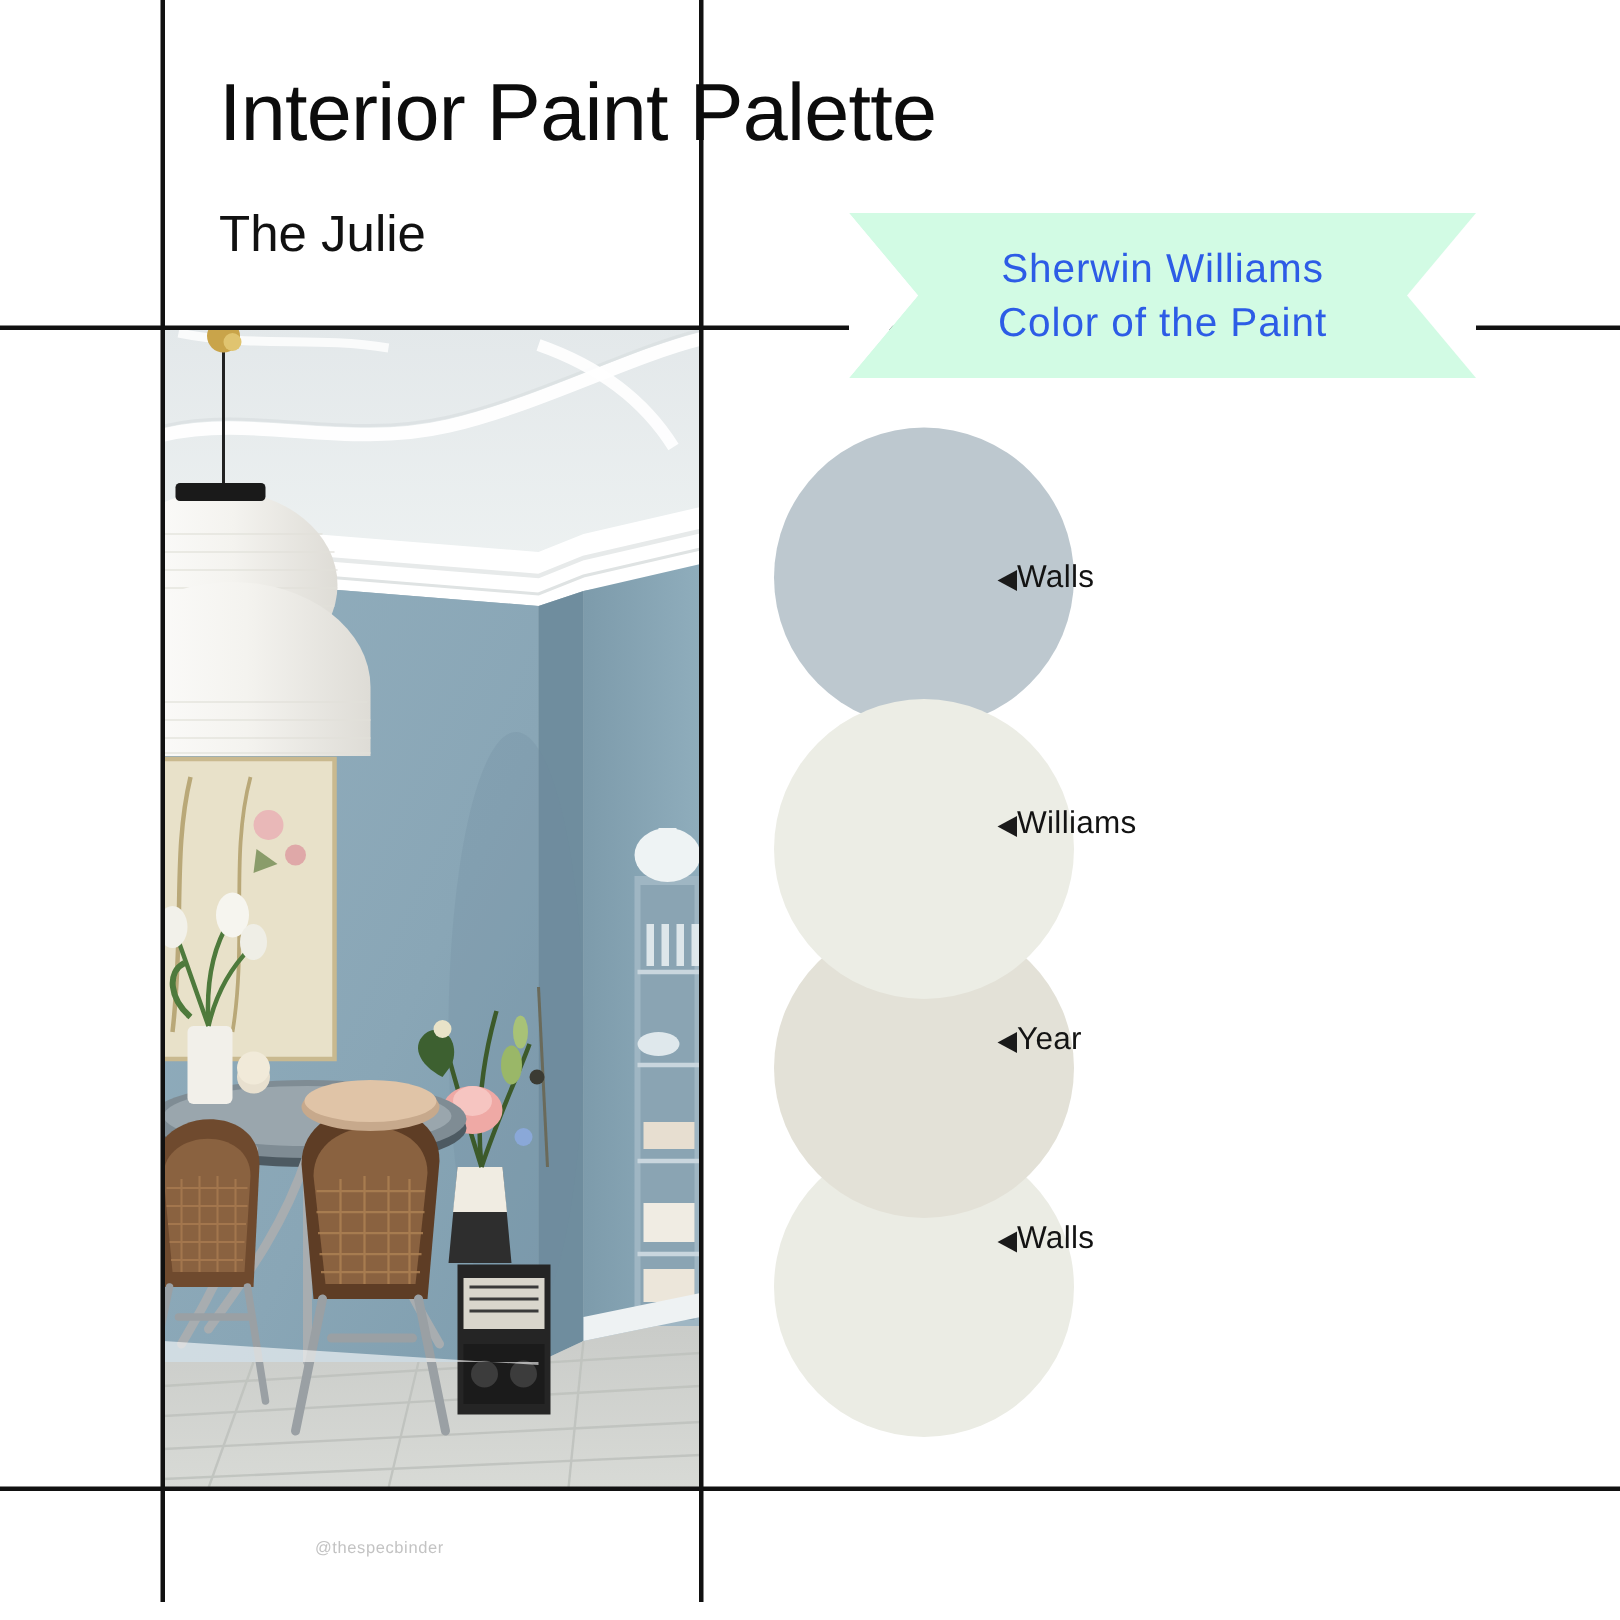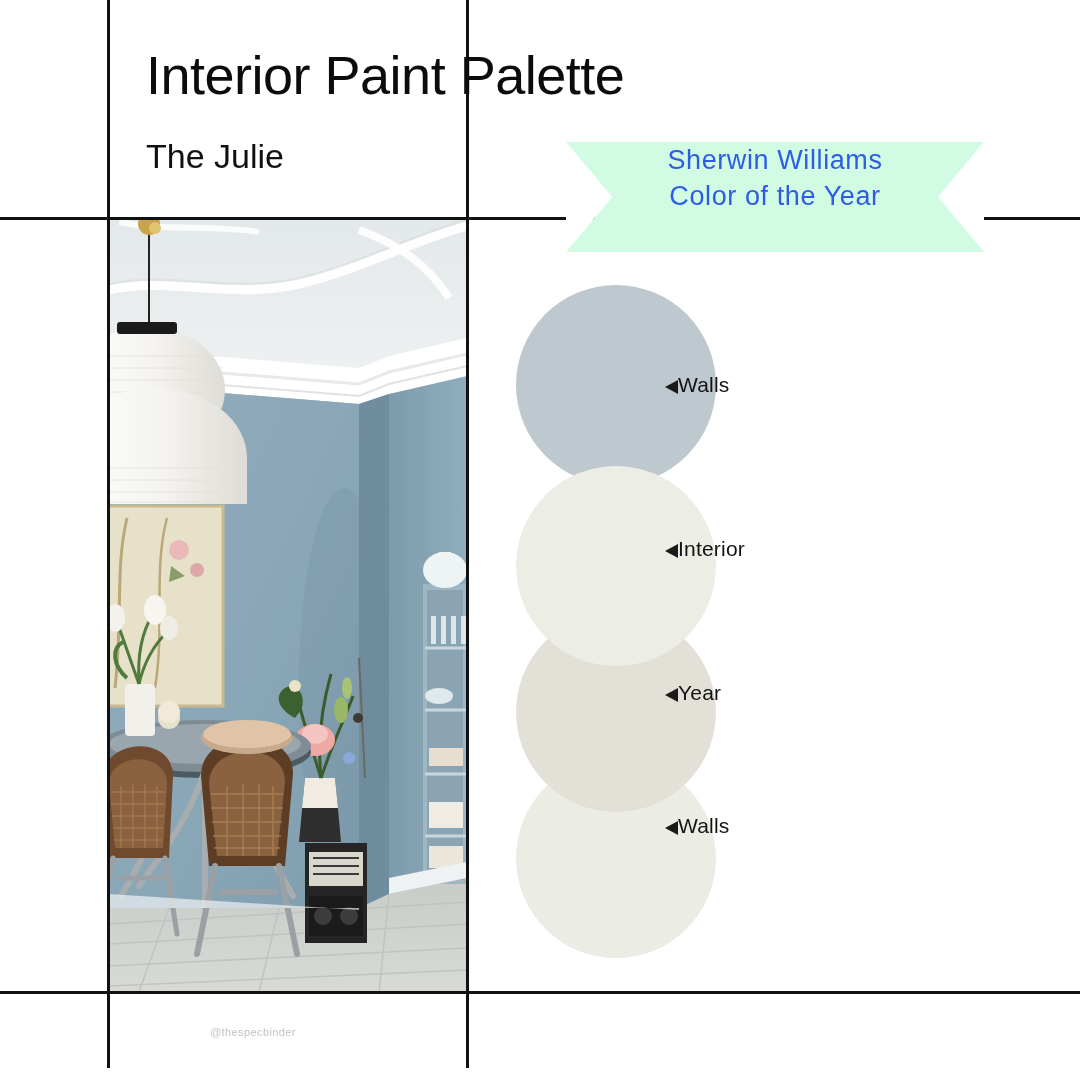--- a/index.html
+++ b/index.html
@@ -61,20 +61,21 @@
   .ribbon-shape svg { display: block; width: 418px; height: 110px; }
   .ribbon-text {
     position: absolute;
     left: 566px;
     top: 142px;
     width: 418px;
     height: 110px;
     display: flex;
     flex-direction: column;
     align-items: center;
+    justify-content: center;
     text-align: center;
     color: #2d5ce6;
     font-size: 27px;
     letter-spacing: 0.6px;
     line-height: 1.35;
     pointer-events: none;
   }
 
   
   .photo {
@@ -375,37 +376,37 @@
 
   <div class="ribbon-shape">
     <svg viewBox="0 0 418 110" xmlns="http://www.w3.org/2000/svg">
       <path d="M0 0 L418 0 L418 110 L0 110 L46 55 Z" fill="#d2fbe4" transform="translate(0,0)"></path>
       <path d="M0 0 L46 55 L0 110 Z" fill="#ffffff"></path>
       <path d="M418 0 L372 55 L418 110 Z" fill="#ffffff"></path>
     </svg>
   </div>
   <div class="ribbon-text" style="color: rgb(45, 92, 230);">
     <span>Sherwin Williams</span>
-    <span>Color of the Year</span>
+    <span>Color of the Paint</span>
   </div>
 
   <div class="swatch sw-doors" style="background: rgb(235, 236, 228);"></div>
   <div class="swatch sw-trim" style="background: rgb(227, 225, 215);"></div>
   <div class="swatch sw-walls" style="background: rgb(189, 200, 207);"></div>
   <div class="swatch sw-ceiling" style="background: rgb(236, 237, 229);"></div>
 
   <div class="callout co-walls">
     <span class="head"></span>
     <span class="line"></span>
     <span class="lbl">Walls</span>
   </div>
   <div class="callout co-ceiling">
     <span class="head"></span>
     <span class="line"></span>
-    <span class="lbl">Interior</span>
+    <span class="lbl">Williams</span>
   </div>
   <div class="callout co-trim">
     <span class="head"></span>
     <span class="line"></span>
     <span class="lbl">Year</span>
   </div>
   <div class="callout co-doors">
     <span class="head"></span>
     <span class="line"></span>
     <span class="lbl">Walls</span>

